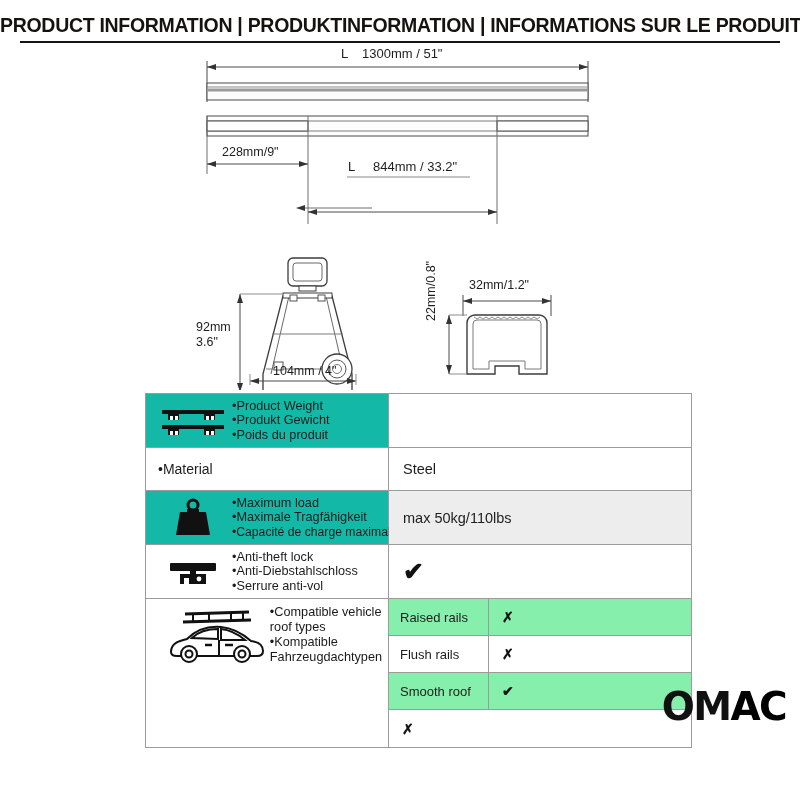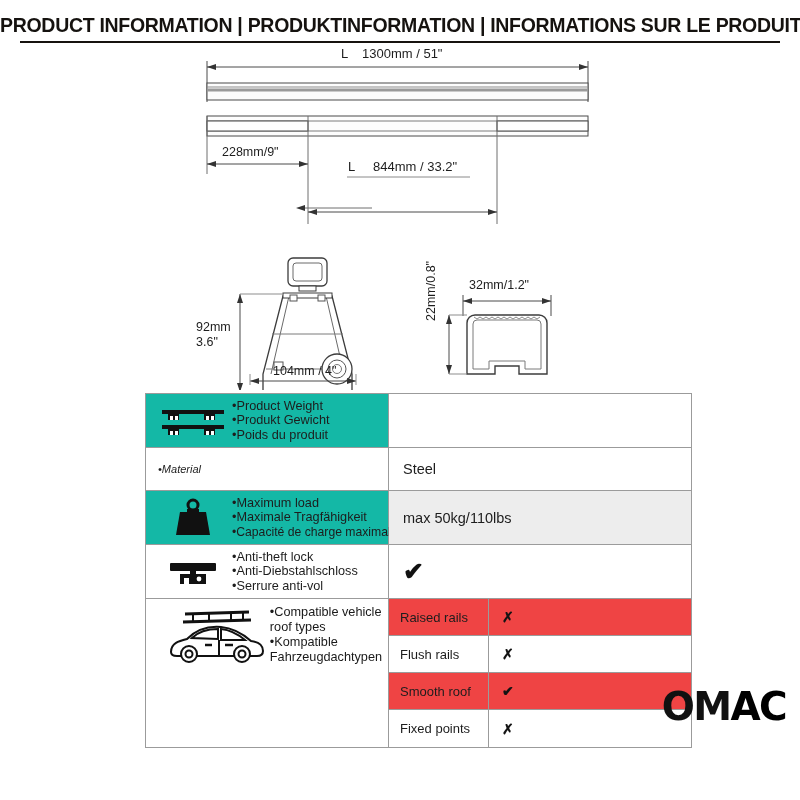--- a/index.html
+++ b/index.html
@@ -79,35 +79,35 @@
     font-size:12.7px;line-height:14.6px;color:#1d1d1d;
   }
   .lines div{white-space:nowrap;}
   .icon-box{
     width:78px;min-width:78px;display:flex;align-items:center;justify-content:center;
   }
   .check{font-size:25px;line-height:1;font-weight:bold;color:#111;}
 
   
   .row-material .cell-lbl{padding-left:12px;}
-  .row-material .lines{font-size:11px;font-style:italic;}
+  .row-material .lines{font-size:14px;}
 
   
   .row-roof{min-height:148px;}
   .row-roof .cell-lbl{
     justify-content:center;align-items:flex-start;
     padding:6px 6px 6px 10px;
   }
   .roof-icon{width:100%;display:flex;justify-content:center;margin-bottom:2px;}
   .roof-lines{font-size:12.7px;line-height:15px;}
   .roof-lines div{white-space:normal;}
   .row-roof .cell-val{padding:0;display:block;background:#fff;}
   .sub{display:flex;border-bottom:1px solid #9b9b9b;height:37px;box-sizing:border-box;}
   .sub:last-child{border-bottom:none;}
-  .sub.shaded{background:#ef4444;}
+  .sub.shaded{background:#86efac;}
   .sub-lbl{
     width:100px;box-sizing:border-box;
     display:flex;align-items:center;padding-left:11px;
     border-right:1px solid #9b9b9b;
     font-size:13px;color:#1d1d1d;white-space:nowrap;
   }
   .sub-val{
     flex:1;display:flex;align-items:center;padding-left:13px;
     font-size:14px;font-weight:bold;color:#131313;
   }
@@ -381,21 +381,20 @@
         </div>
         <div class="sub">
           <div class="sub-lbl">Flush rails</div>
           <div class="sub-val">✗</div>
         </div>
         <div class="sub shaded">
           <div class="sub-lbl">Smooth roof</div>
           <div class="sub-val">✔</div>
         </div>
         <div class="sub">
-          <div class="sub-lbl">Fixed points</div>
           <div class="sub-val">✗</div>
         </div>
       </div>
     </div>
   </div>
 
   <div class="logo">
     <span class="om">OM</span><span class="ac">AC</span>
   </div>
 

